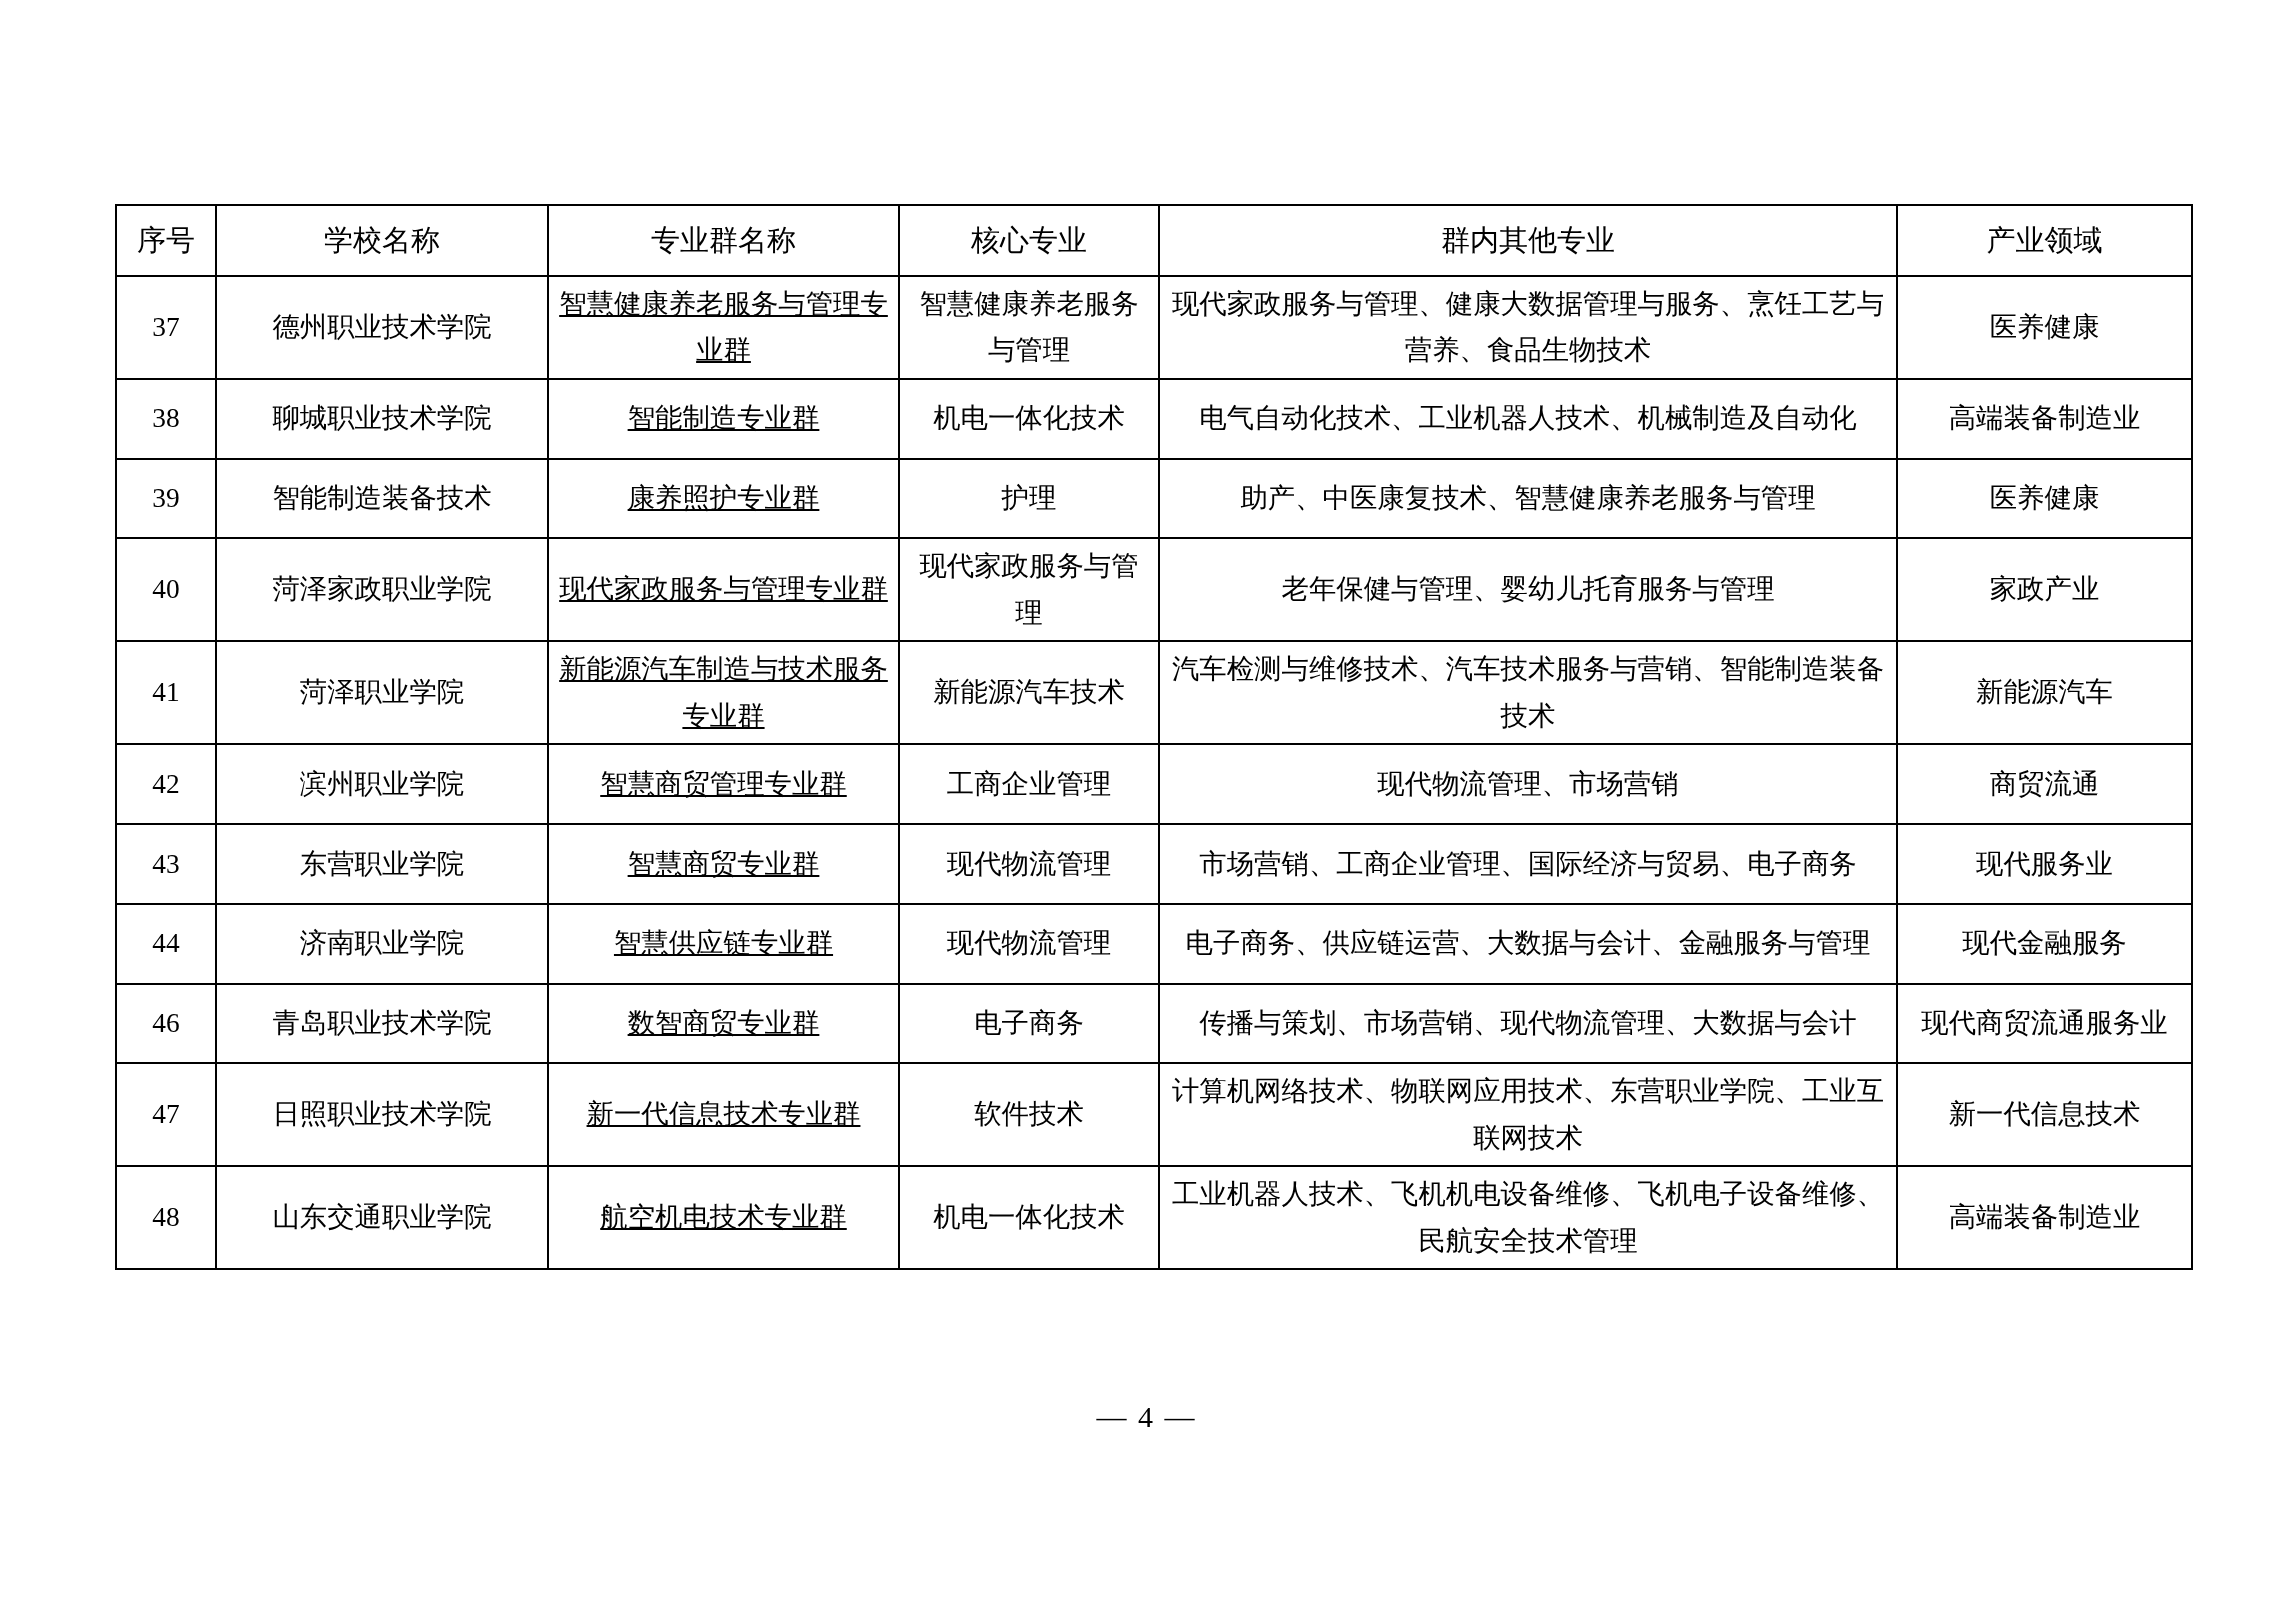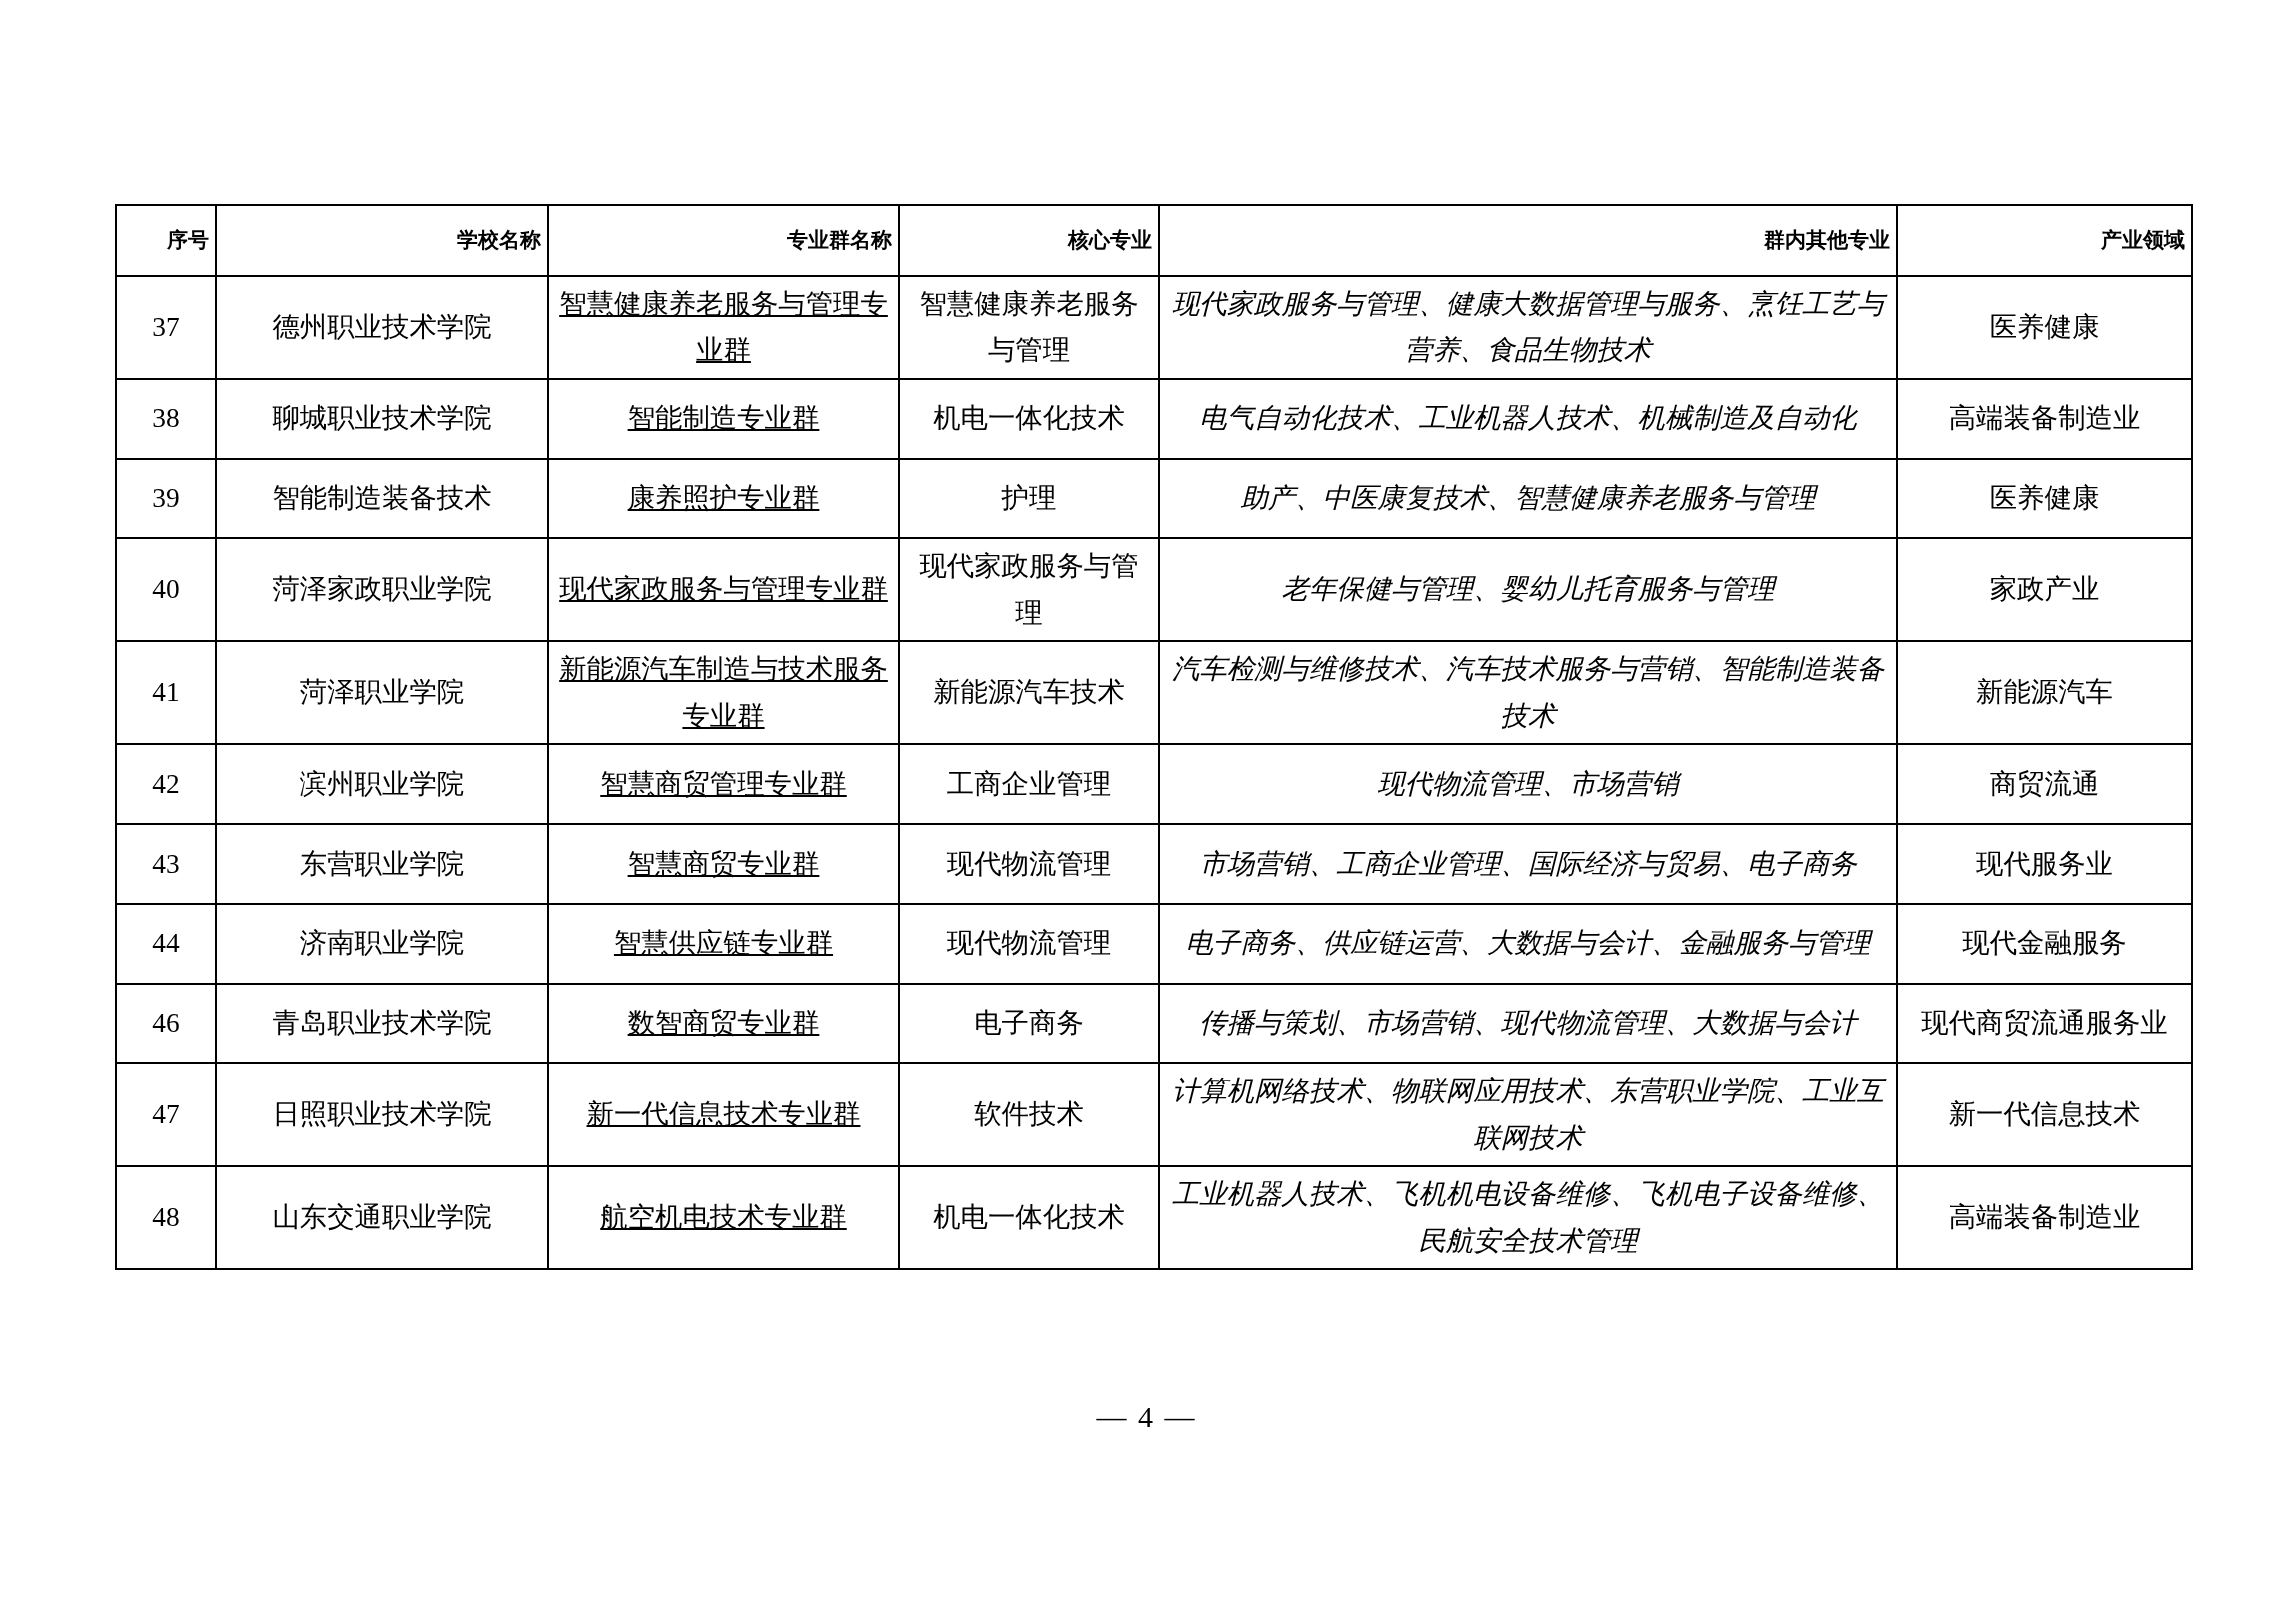--- a/index.html
+++ b/index.html
@@ -27,34 +27,33 @@
   table.majors th, table.majors td {
     border: 2px solid #000000;
     text-align: center;
     vertical-align: middle;
     font-size: 27.4px;
     line-height: 1.7;
     padding: 3.9px 9.8px;
     word-break: break-all;
   }
   table.majors th {
-    font-weight: bold;
-    font-size: 21px;
+    font-weight: normal;
+    font-size: 29px;
     height: 61px;
     padding: 3.9px 5.9px;
-    text-align: right;
   }
   col.c-no       { width: 100px; }
   col.c-school   { width: 332px; }
   col.c-group    { width: 351px; }
   col.c-core     { width: 260px; }
   col.c-others   { width: 738px; }
   col.c-industry { width: 295px; }
   td.group-cell  { padding: 3.9px 13.7px; text-decoration: underline; }
-  td.others-cell { padding: 3.9px 11.8px; font-style: italic; }
+  td.others-cell { padding: 3.9px 11.8px; }
   tr.r-std  td { height: 70px; }
   tr.r-tall td { height: 84px; }
   .footer {
     position: absolute;
     left: 0;
     top: 1400px;
     width: 100%;
     text-align: center;
     font-size: 30px;
     letter-spacing: 2px;

